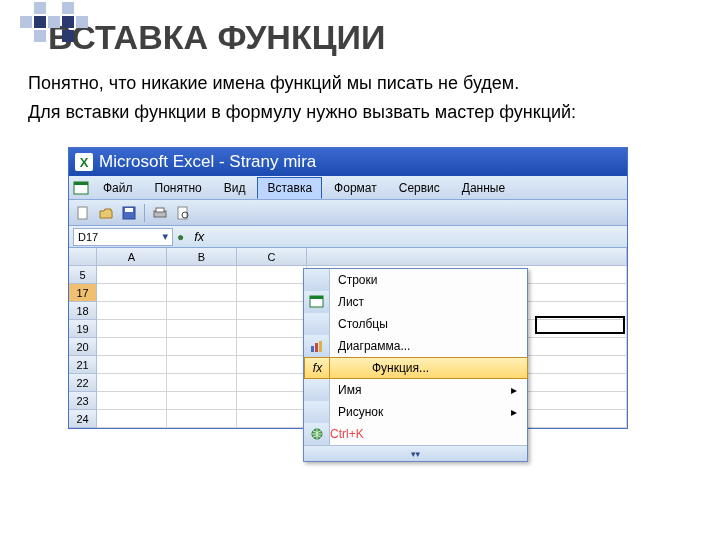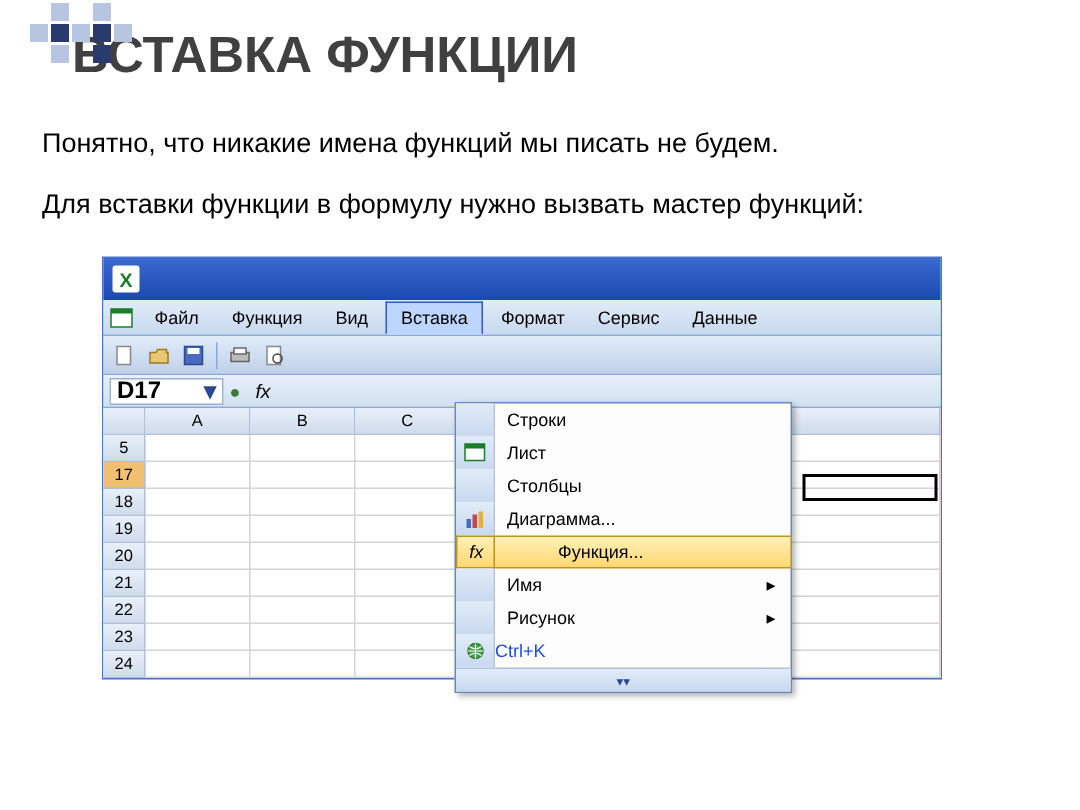--- a/index.html
+++ b/index.html
@@ -27,21 +27,21 @@
   .d-light { background: #b8c5e0; }
   .d-none { background: transparent; }
   h1.slide-title {
     margin: 0;
     padding: 18px 0 8px 48px;
     font-size: 34px;
     font-weight: bold;
     color: #404040;
   }
   p.slide-text {
-    margin: 20px 28px 6px 28px;
+    margin: 8px 28px 6px 28px;
     font-size: 18px;
     color: #000;
   }
   .excel-window {
     margin: 24px 0 0 68px;
     width: 560px;
     border: 1px solid #4a70c8;
     font-family: Tahoma, sans-serif;
     font-size: 12px;
   }
@@ -108,30 +108,29 @@
   .namebox-row {
     display: flex;
     align-items: center;
     height: 22px;
     background: linear-gradient(#e8f0fa, #d0e0f0);
     border-bottom: 1px solid #8aa8d8;
     padding: 0 4px;
     gap: 4px;
   }
   .namebox {
-    width: 76px;
+    width: 100px;
     height: 18px;
     background: #fff;
     border: 1px solid #9ab0d0;
     display: flex;
     align-items: center;
     justify-content: space-between;
     padding: 0 4px;
-    font-size: 16px;
-    font-weight: bold;
+    font-size: 11px;
   }
   .namebox .dd { color: #2a4a90; }
   .fx-label {
     font-style: italic;
     color: #000;
     padding: 0 6px;
     font-size: 13px;
   }
   .grid {
     position: relative;
@@ -173,21 +172,21 @@
     cursor: default;
   }
   .dd-item .icon-col {
     width: 26px;
     height: 22px;
     display: flex; align-items: center; justify-content: center;
     background: linear-gradient(#e0ecf8, #c8d8ee);
     border-right: 1px solid #b0c0d8;
   }
   .dd-item .label { flex: 1; padding-left: 8px; }
-  .dd-item .shortcut { color: #1d4ed8; padding-right: 6px; }
+  .dd-item .shortcut { color: #ef4444; padding-right: 6px; }
   .dd-item .sub {
     color: #000;
     padding-right: 4px;
   }
   .dd-item.hl .label-wrap {
     background: linear-gradient(#fff0b8, #ffd870);
     border: 1px solid #c09020;
     margin: -1px;
     padding-left: 42px;
   }
@@ -231,31 +230,32 @@
 </div>
 
 <h1 class="slide-title">ВСТАВКА ФУНКЦИИ</h1>
 <p class="slide-text">Понятно, что никакие имена функций мы писать не будем.</p>
 <p class="slide-text">Для вставки функции в формулу нужно вызвать мастер функций:</p>
 
 <div class="excel-window">
 
   <div class="titlebar">
     <span class="xl-icon">X</span>
+    <span>Microsoft Excel - Strany mira</span>
   </div>
 
   <div class="menubar">
     <span class="ws-icon">
       <svg width="16" height="16">
           <rect x="1" y="2" width="14" height="12" fill="#fff" stroke="#1a7d2a"></rect>
           <rect x="1" y="2" width="14" height="3" fill="#1a7d2a"></rect>
         </svg>
     </span>
     <span class="menu-item">Файл</span>
-    <span class="menu-item">Функция</span>
+    <span class="menu-item">Понятно</span>
     <span class="menu-item">Вид</span>
     <span class="menu-item open">Вставка</span>
     <span class="menu-item">Формат</span>
     <span class="menu-item">Сервис</span>
     <span class="menu-item">Данные</span>
   </div>
 
   <div class="toolbar">
     <span class="tb-btn">
         <svg width="14" height="14">

